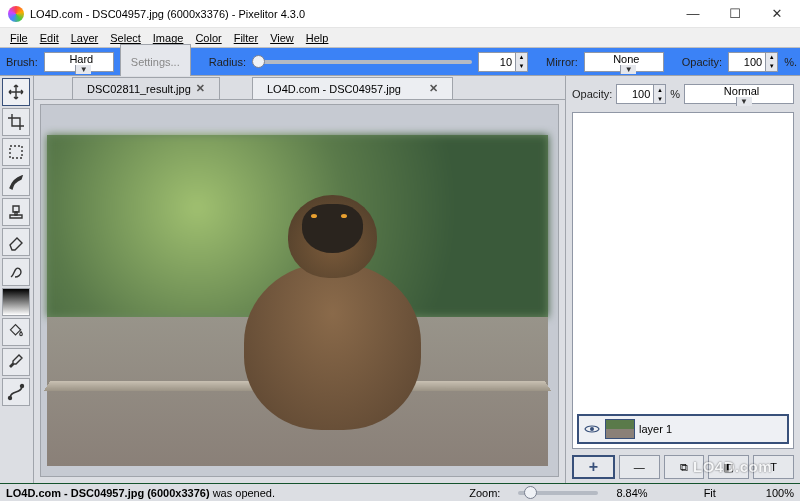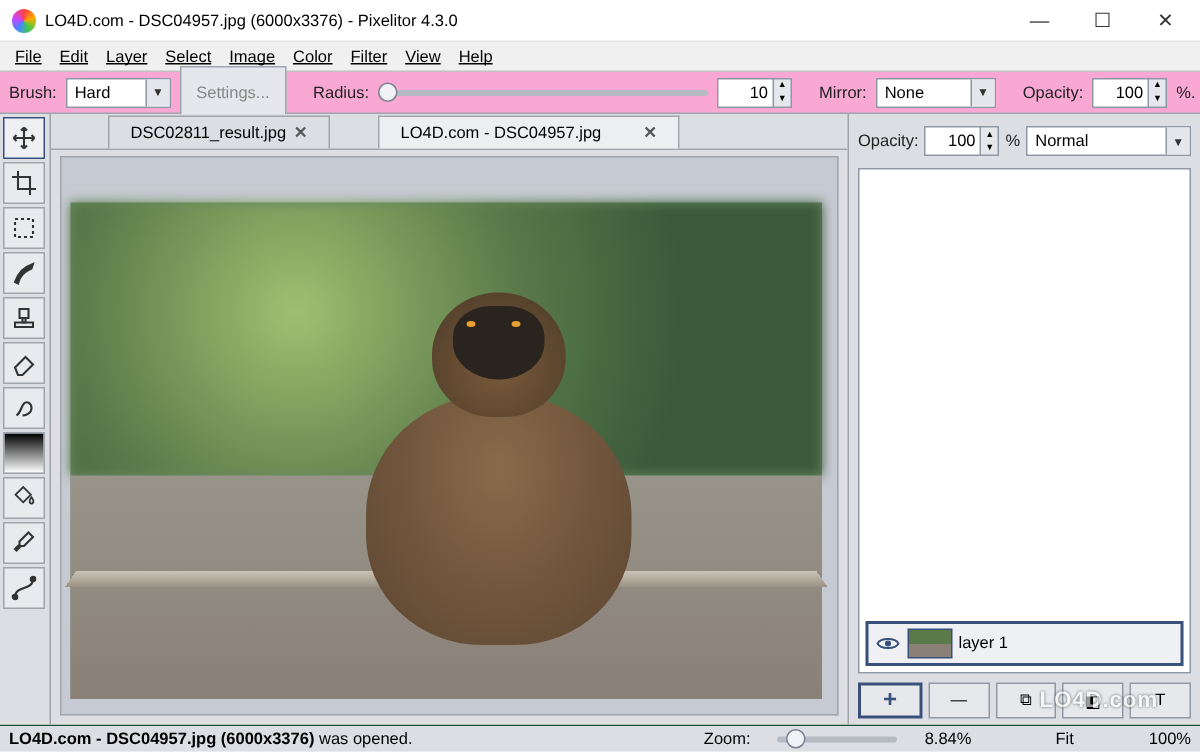--- a/index.html
+++ b/index.html
@@ -5,24 +5,24 @@
   * { box-sizing: border-box; margin: 0; padding: 0; font-family: "Segoe UI", Tahoma, sans-serif; font-size: 11px; }
   body { background: #fff; width: 800px; height: 501px; overflow: hidden; }
   .titlebar { height: 28px; background: #fff; display: flex; align-items: center; padding: 0 2px; border-bottom: 1px solid #e5e5e5; }
   .titlebar-icon { width: 16px; height: 16px; margin: 0 6px; border-radius: 50%; background: conic-gradient(#ff4444, #ffaa00, #44cc44, #4488ff, #cc44ff, #ff4444); }
   .titlebar-title { flex: 1; }
   .winbtn { width: 42px; height: 26px; display: flex; align-items: center; justify-content: center; color: #333; font-size: 13px; }
   .menubar { height: 20px; background: #f0f0f0; display: flex; align-items: center; padding: 0 4px; gap: 0px; border-bottom: 1px solid #c0c0c0; }
   .menuitem { padding: 2px 6px; text-decoration: underline; -webkit-text-decoration-skip: none; text-decoration-skip-ink: none; }
   .menuitem { text-decoration: none; }
   .menuitem span.ul { text-decoration: underline; }
-  .toolbar { height: 28px; background: #f9a8d4; display: flex; align-items: center; padding: 0 6px; gap: 6px; border-bottom: 1px solid #a0a4ab; }
+  .toolbar { height: 28px; background: #3b82f6; display: flex; align-items: center; padding: 0 6px; gap: 6px; border-bottom: 1px solid #a0a4ab; }
   .sep { width: 1px; height: 20px; background: #a8acb3; margin: 0 3px; }
   .label { color: #222; }
-  .select { display: inline-flex; align-items: center; height: 20px; background: #fff; border: 1px solid #9097a5; padding: 0 0 0 5px; min-width: 60px; position: relative; }
+  .select { display: inline-flex; align-items: center; height: 20px; background: #fff; border: 1px solid #9097a5; padding: 0 0 0 5px; min-width: 60px; position: relative; flex-direction: column; }
   .select .sel-btn { width: 16px; height: 18px; background: #e5e7ec; border-left: 1px solid #9097a5; display:flex; align-items:center; justify-content:center; font-size: 8px; color:#333; margin-left:4px;}
   .btn { height: 36px; padding: 0 10px; background: #e5e7ec; border: 1px solid #a0a4ab; color: #888; display:inline-flex; align-items:center;}
   .slider { flex: 0 0 auto; height: 4px; background: #b5bac3; position: relative; border-radius: 2px;}
   .slider .thumb { position: absolute; width: 13px; height: 13px; border-radius: 50%; background: #f0f2f6; border: 1px solid #7a8090; top: -5px; }
   .spin { display: inline-flex; }
   .spin input { width: 38px; height: 20px; border: 1px solid #9097a5; text-align: right; padding-right: 3px; }
   .spin .spbtn { width: 12px; height: 20px; border: 1px solid #9097a5; border-left:none; background:#e5e7ec; display:flex; flex-direction:column;}
   .spin .spbtn div{flex:1; font-size:6px; display:flex; align-items:center; justify-content:center;}
   .workarea { display: flex; height: 407px; background: #dcdee3; }
   .toolbox { width: 34px; background: #dcdee3; border-right: 1px solid #a0a4ab; display: flex; flex-direction: column; padding: 2px; gap: 2px; }

